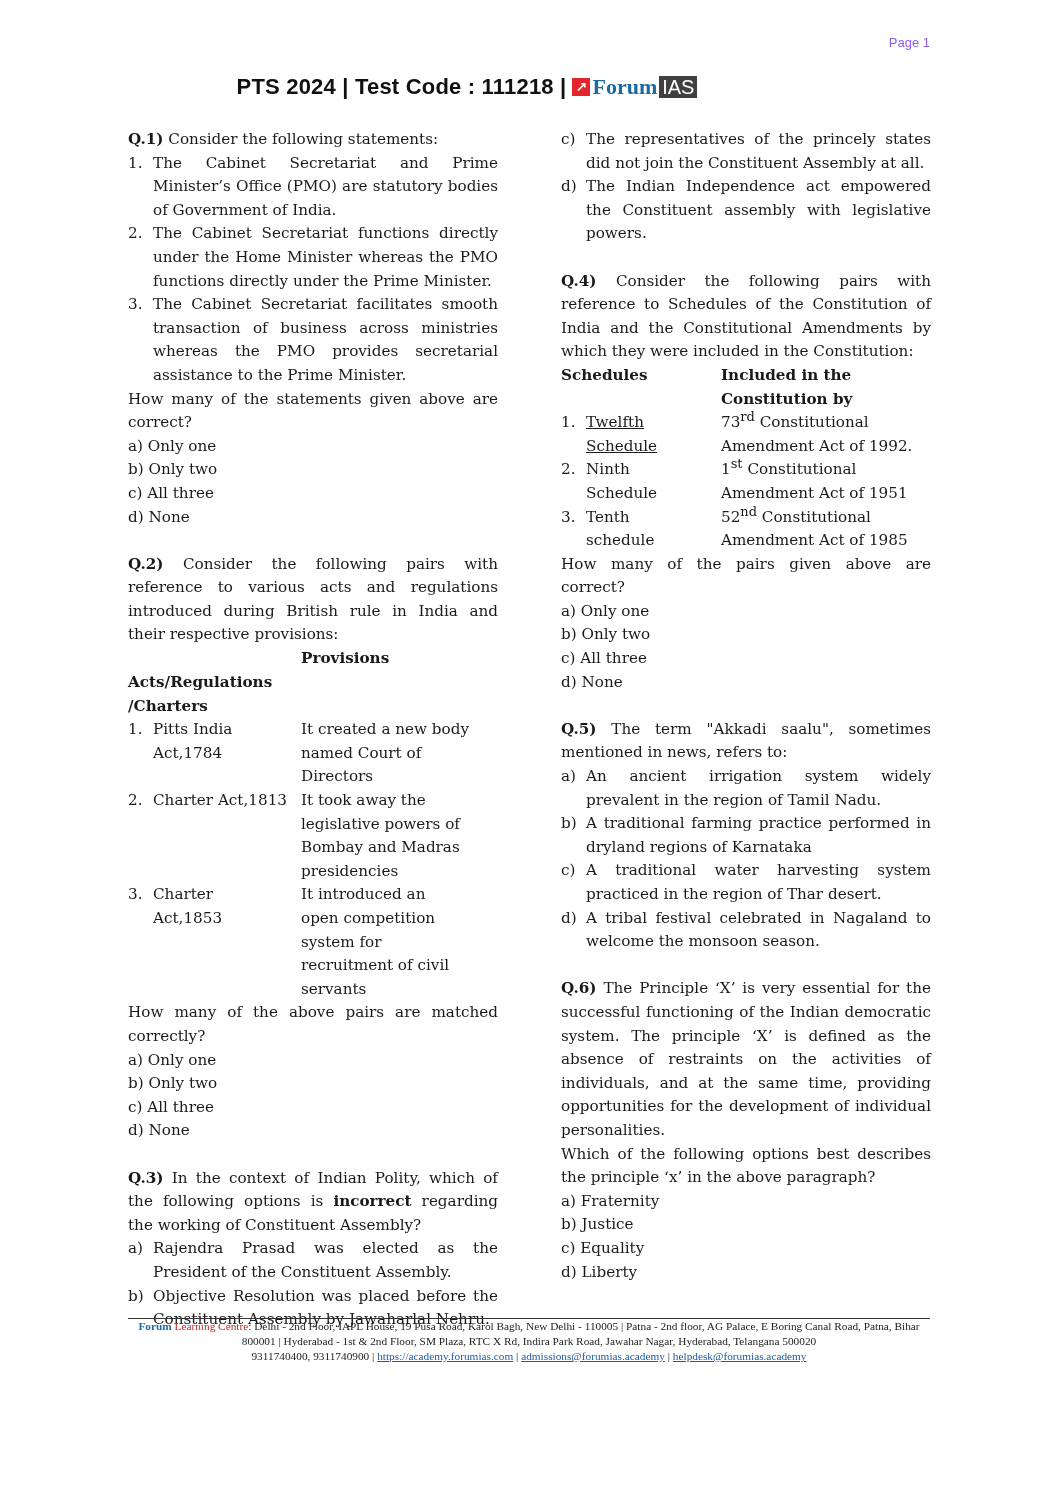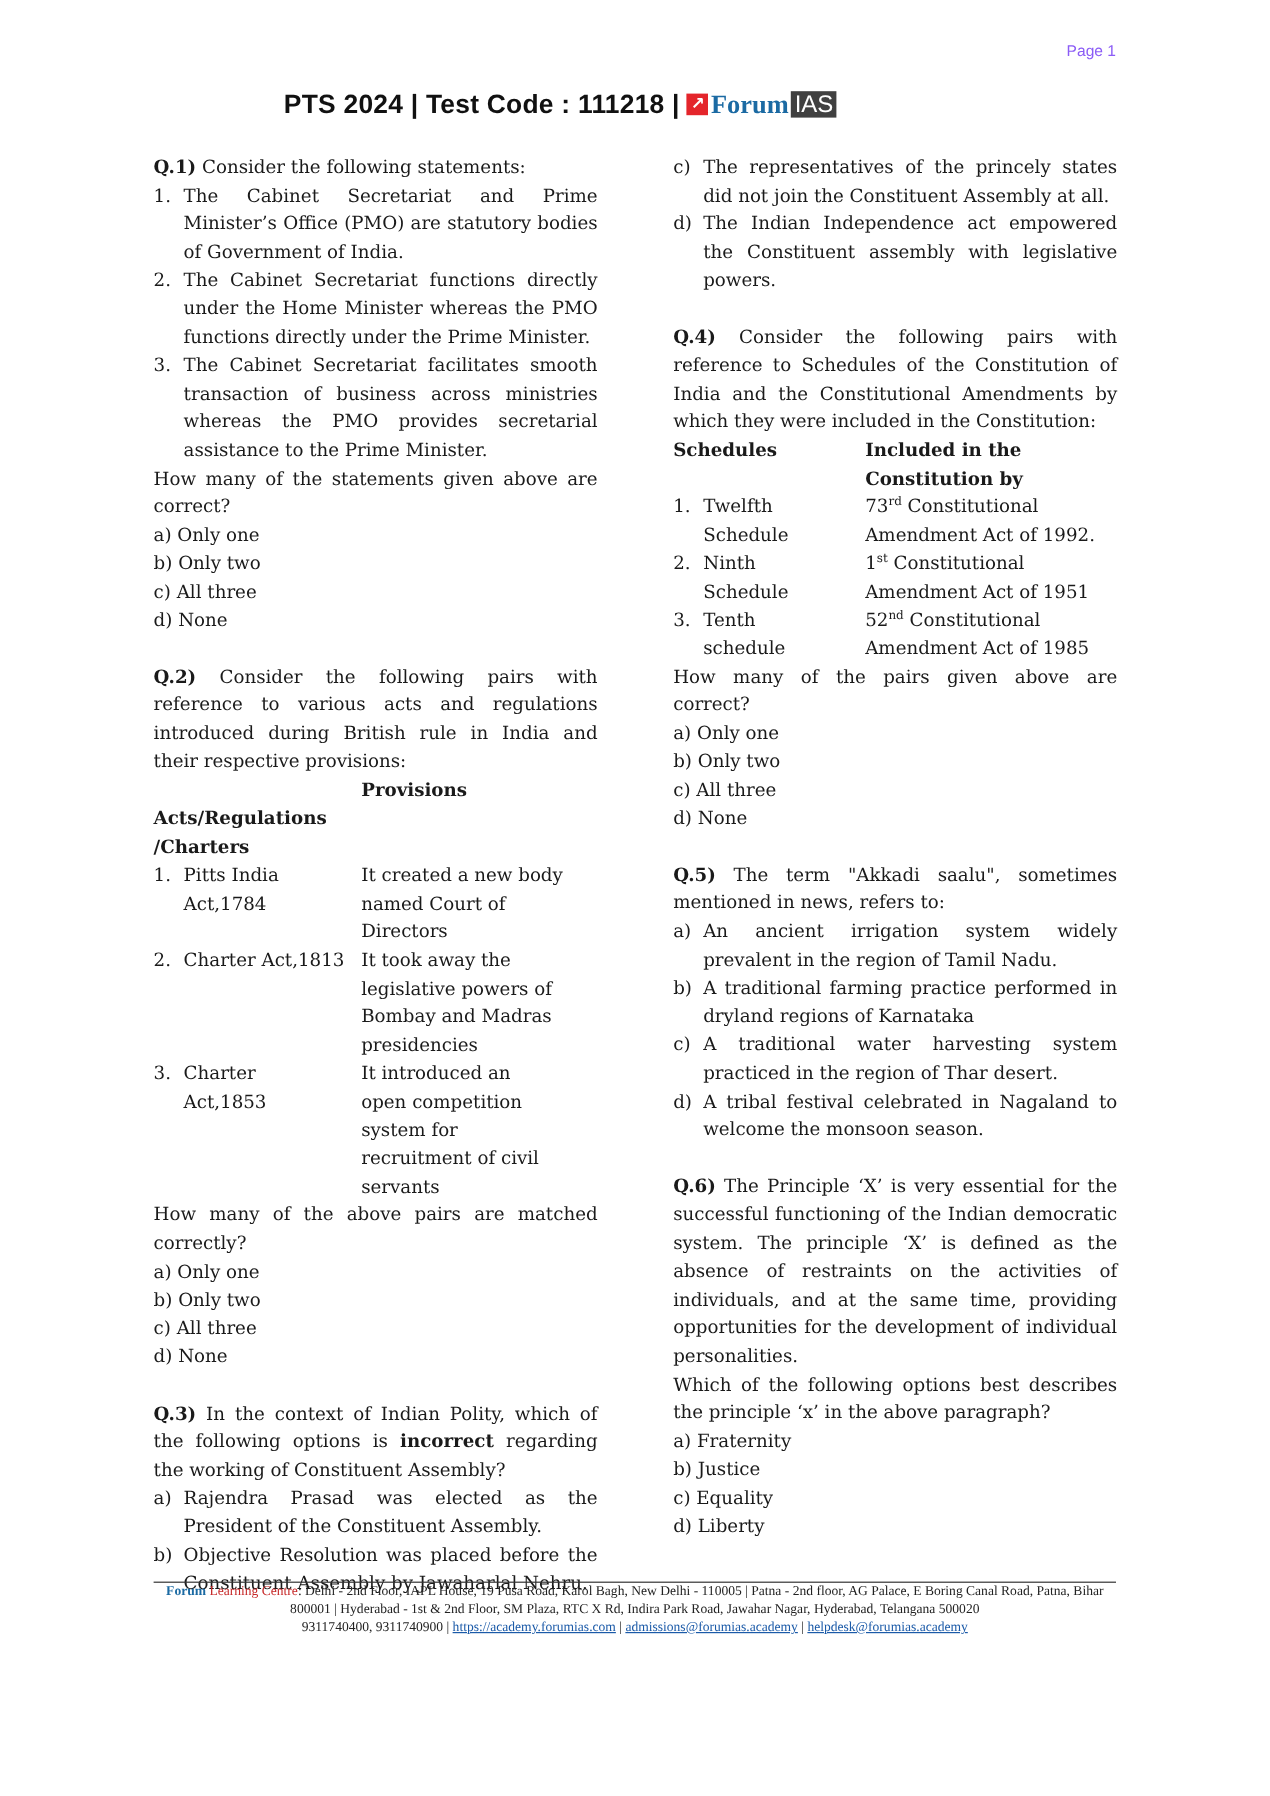--- a/index.html
+++ b/index.html
@@ -21,21 +21,21 @@
   .bold { font-weight: bold; }
   .li { display: flex; }
   .li .n { width: 25px; flex: none; }
   .li .t { flex: 1; text-align: justify; }
   .gap { height: 23.6px; }
   .pair { display: flex; }
   .pair .c1 { width: 173px; flex: none; display: flex; }
   .pair .c1 .n { width: 25px; flex: none; }
   .pair .c2 { flex: 1; }
   .pair.r .c1 { width: 160px; }
-  sup { font-size: 10px; line-height: 0; }
+  sup { font-size: 13px; line-height: 0; }
 
   .footer { position: absolute; top: 1318px; left: 128px; width: 802px; border-top: 1.2px solid #333; padding-top: 0; font-family: "Liberation Serif", serif; font-size: 11.3px; line-height: 15px; text-align: center; color: #222; }
   .footer .brand1 { color: #1b6aa3; font-weight: bold; }
   .footer .brand2 { color: #c62828; }
   .footer a { color: #1b5aa8; text-decoration: underline; }
 </style>
 </head>
 <body>
 
 <div class="page-num">Page 1</div>
@@ -137,21 +137,21 @@
 
   <div>
     <div class="just"><span class="q-label">Q.4)</span><span> Consider the following pairs with reference to Schedules of the Constitution of India and the Constitutional Amendments by which they were included in the Constitution:</span></div>
     <div class="pair r bold">
       <div class="c1">Schedules</div>
       <div class="c2" style="max-width:140px;">Included in the Constitution by</div>
     </div>
     <div class="pair r">
       <div class="c1">
           <span class="n">1.</span>
-          <span style="width:80px;">Twelfth Schedule</span>
+          <span style="width:80px;text-decoration:underline;">Twelfth Schedule</span>
         </div>
       <div class="c2"><span>73</span><sup>rd</sup><span> Constitutional Amendment Act of 1992.</span></div>
     </div>
     <div class="pair r">
       <div class="c1">
           <span class="n">2.</span>
           <span style="width:80px;">Ninth Schedule</span>
         </div>
       <div class="c2" style="max-width:190px;"><span>1</span><sup>st</sup><span> Constitutional Amendment Act of 1951</span></div>
     </div>

